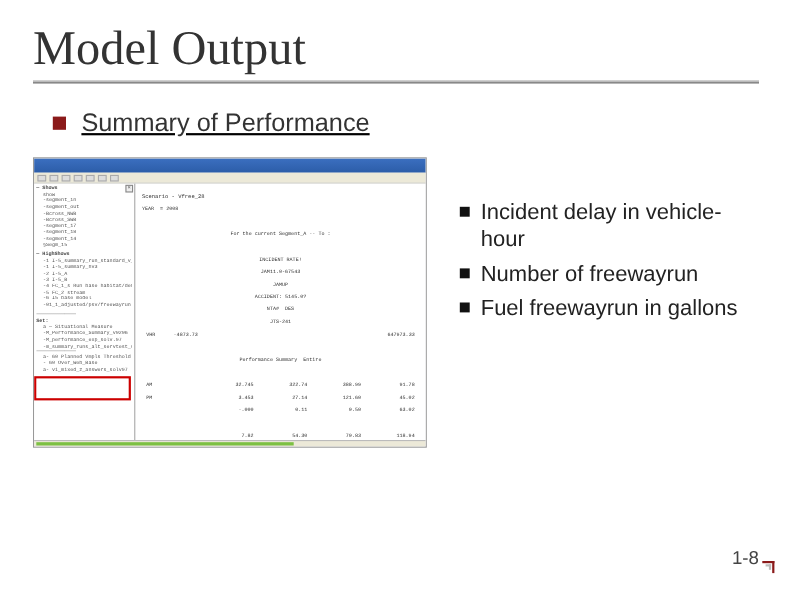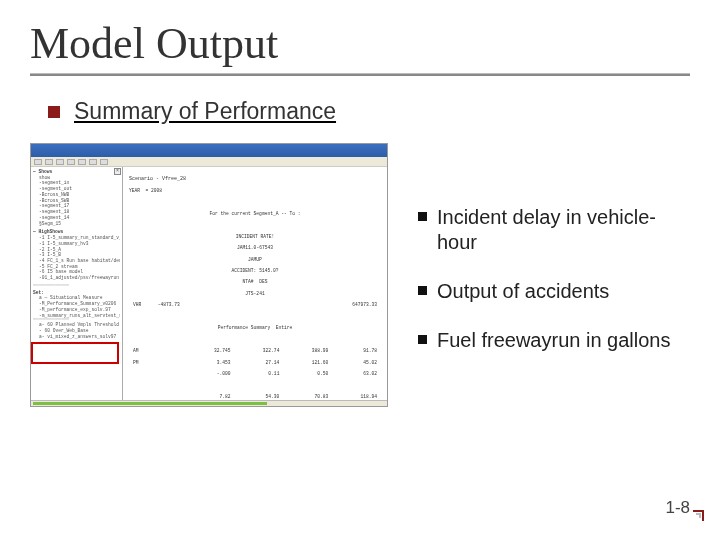--- a/index.html
+++ b/index.html
@@ -28,21 +28,21 @@
   .rpane { flex: 1; background: #fff; padding: 3px 6px; overflow: hidden; white-space: pre; }
   .rp-title { font-size: 5px; }
   .rp-line { }
   .rp-center { text-align: center; }
   .rp-table-row{display:flex; justify-content:space-between; padding:0 4px;}
   .rp-table-row span{flex:1; text-align:right;}
   .rp-table-row span:first-child{text-align:left;}
   .win-status { position:absolute; bottom:0; left:0; right:0; height:6px; background:#ece9d8; border-top:1px solid #bbb;}
   .win-status::before{content:"";position:absolute;left:2px;right:120px;top:1px;height:3px;background:#7cc043;}
   .right-col { margin-left: 30px; width: 270px; margin-top: 38px; }
-  .point { display: flex; align-items: flex-start; margin-bottom: 6px; margin-top: 24px; }
+  .point { display: flex; align-items: flex-start; margin-bottom: 6px; }
   .mini-bullet { width: 9px; height: 9px; background: #111; flex: 0 0 auto; margin-top: 7px; margin-right: 10px; }
   .point-text { font-size: 20px; color: #222; line-height: 1.25; }
   .pagenum { position: absolute; right: 30px; bottom: 22px; font-size: 17px; color: #444; }
   .corner-mark { position: absolute; right: 16px; bottom: 12px; width: 18px; height: 18px; }
   .corner-mark::before { content:""; position:absolute; right:0; top:0; width:11px; height:2px; background:#8b1a1a;}
   .corner-mark::after { content:""; position:absolute; right:0; top:0; width:2px; height:11px; background:#8b1a1a;}
   .corner-inner{position:absolute; right:3px; top:3px; width:5px; height:5px; border-right:2px solid #bbb; border-top:2px solid #bbb;}
 </style>
 </head>
 <body>
@@ -158,21 +158,21 @@
       <div class="win-status"></div>
     </div>
 
     <div class="right-col">
       <div class="point">
         <div class="mini-bullet"></div>
         <div class="point-text">Incident delay in vehicle-hour</div>
       </div>
       <div class="point">
         <div class="mini-bullet"></div>
-        <div class="point-text">Output of accidents</div>
+        <div class="point-text">Number of freewayrun</div>
       </div>
       <div class="point">
         <div class="mini-bullet"></div>
         <div class="point-text">Fuel freewayrun in gallons</div>
       </div>
     </div>
 
   </div>
 
   <div class="pagenum">1-8</div>

